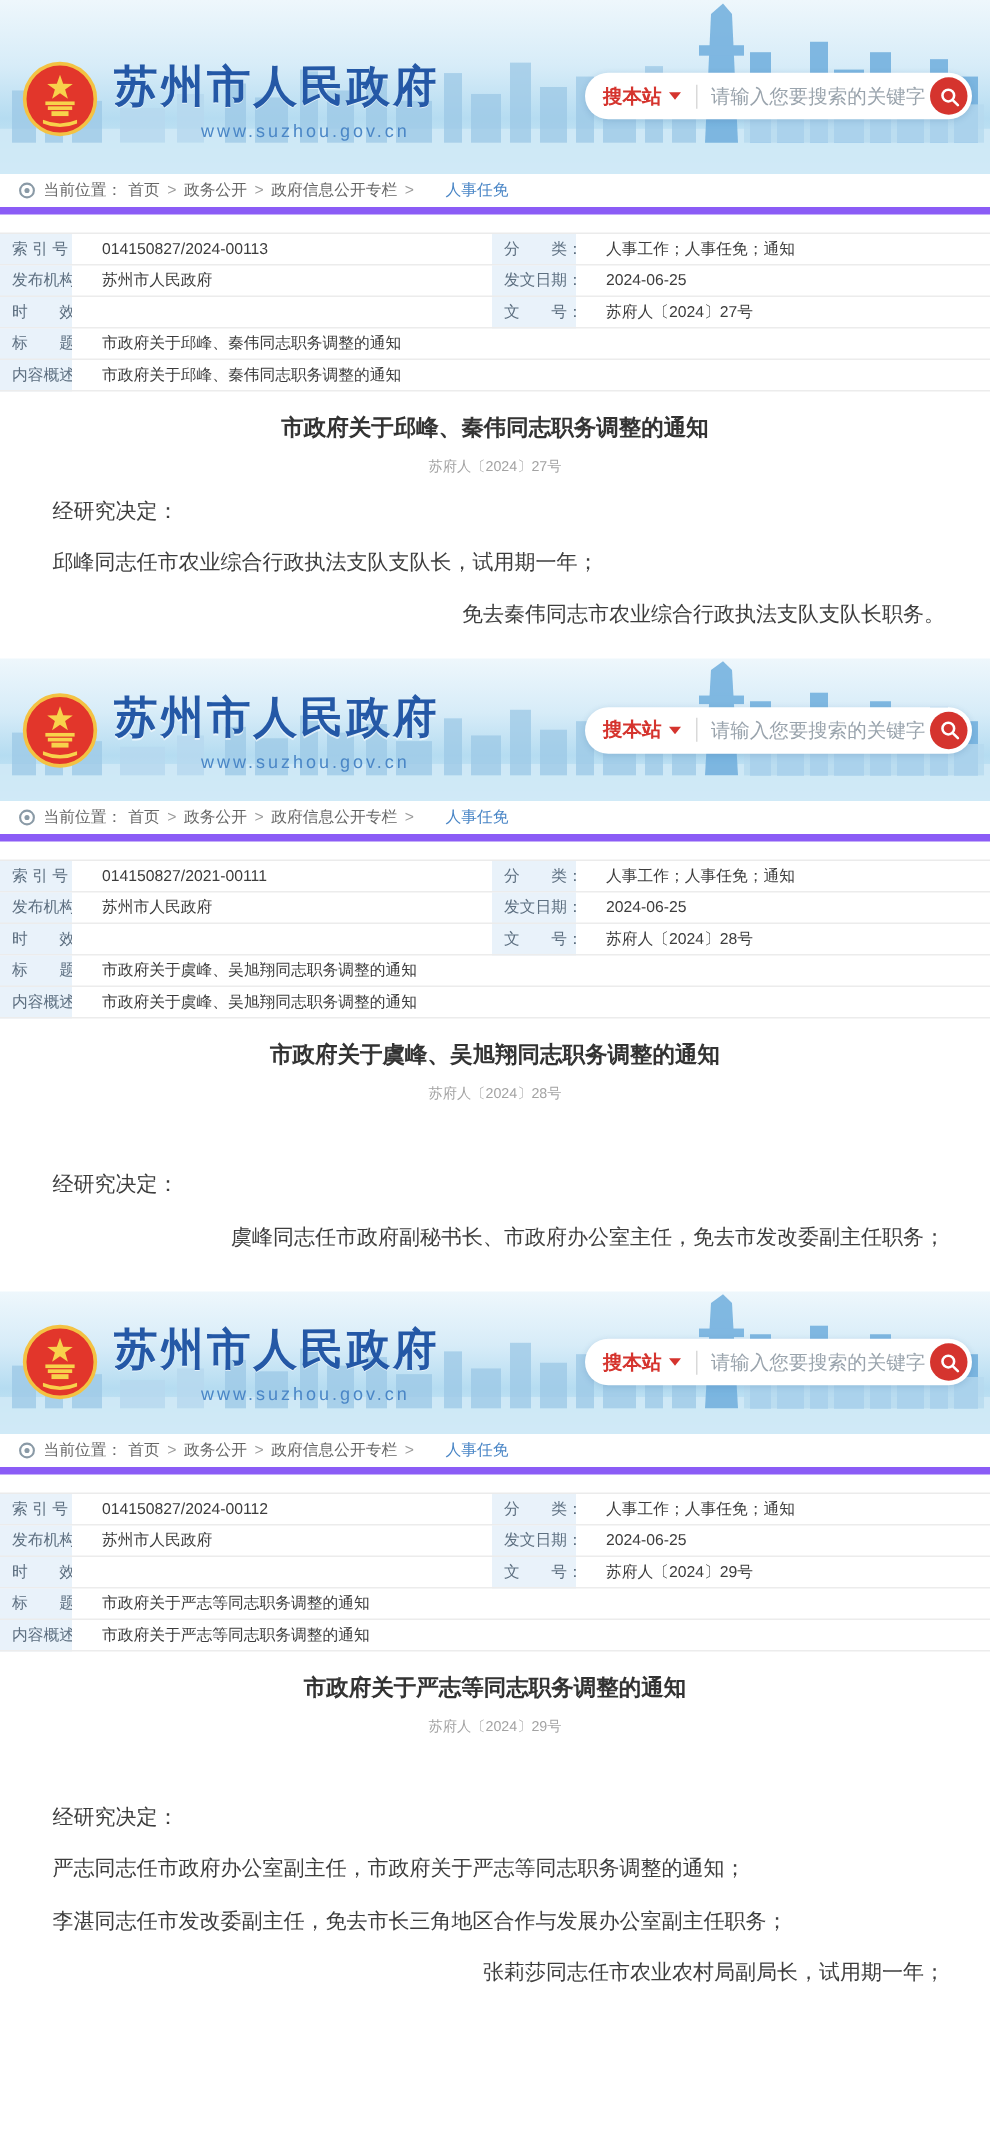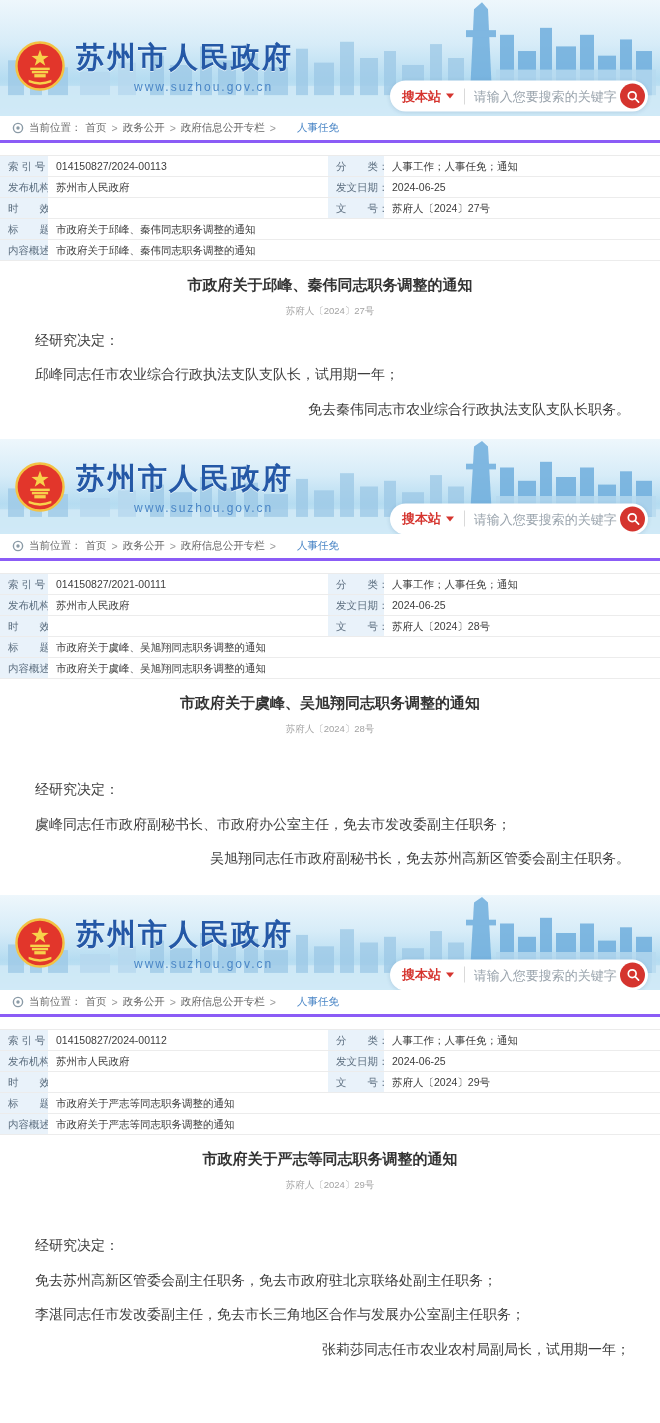--- a/index.html
+++ b/index.html
@@ -28,21 +28,21 @@
   .brand { margin-left:10px; }
   .site-title {
     font-size:29px; font-weight:bold; color:#2458a6; letter-spacing:2px;
     text-shadow:0 1px 0 rgba(255,255,255,.6);
   }
   .site-url { font-size:12px; color:#4a86c6; letter-spacing:2px; margin:2px 0 0 58px; }
   .search-pill {
     position:absolute; right:12px; top:50%; transform:translateY(-50%);
     width:258px; height:31px; background:#fff; border-radius:17px;
     display:flex; align-items:center; padding:0 3px 0 12px;
-    box-shadow:0 1px 4px rgba(40,90,140,.18); z-index:3;margin-top:32px;
+    box-shadow:0 1px 4px rgba(40,90,140,.18); z-index:3;
   }
   .site-header.tall .search-pill { top:calc(50% + 6px); }
   .search-scope { display:flex; align-items:center; cursor:pointer; flex:0 0 auto; }
   .search-scope-label { font-size:13px; color:#d5342e; font-weight:bold; }
   .caret {
     width:0; height:0; margin-left:5px;
     border-left:4px solid transparent; border-right:4px solid transparent;
     border-top:5px solid #d5342e;
   }
   .pill-divider { width:1px; height:16px; background:#d9d9d9; margin:0 9px 0 10px; }
@@ -53,40 +53,40 @@
   }
   .search-input::placeholder { color:#9aa4ad; }
   .search-btn {
     width:25px; height:25px; border-radius:50%; background:#d5342e; border:none;
     display:flex; align-items:center; justify-content:center; cursor:pointer; flex:0 0 auto;
   }
 
   
   .breadcrumb {
     display:flex; align-items:center; height:27px; padding:0 12px;
-    font-size:10.5px; color:#777; border-bottom:3px solid #8b5cf6;
+    font-size:10.5px; color:#777; border-bottom:5px solid #8b5cf6;
   }
   .pin-icon { display:inline-flex; margin-right:5px; }
   .crumb-label { color:#666; margin-right:4px; }
   .crumb-link { color:#666; text-decoration:none; cursor:pointer; }
   .crumb-sep { margin:0 5px; color:#999; }
   .crumb-link.active { color:#4a86c6;margin-left:16px; }
 
   
   .meta-table {
     margin-top:12px; border-top:1px solid #ebebeb;
     display:grid; grid-template-columns:48px 280px 56px 1fr;
     font-size:10.5px;
   }
   .meta-cell {
     height:21px; line-height:21px; border-bottom:1px solid #ececec;
     white-space:nowrap; overflow:hidden;
   }
   .meta-label { background:#e9f2fa; color:#5d6f80; padding-left:8px; }
-  .meta-value { color:#3c3c3c; padding-left:8px; }
+  .meta-value { color:#3c3c3c; padding-left:20px; }
   .span-rest { grid-column:2 / 5; }
 
   
   .doc-title {
     margin-top:15px; text-align:center; font-size:15px; font-weight:bold; color:#333;
   }
   .doc-number { margin-top:10px; text-align:center; font-size:9.5px; color:#a3a3a3; }
   .doc-body { padding:15px 30px 14px 35px; }
   .doc-body.spaced { padding-top:46px; }
   .doc-body p { font-size:14px; color:#3d3d3d; margin:0 0 19px 0; line-height:1.1; }
@@ -287,21 +287,20 @@
     <div class="meta-cell meta-value span-rest">市政府关于虞峰、吴旭翔同志职务调整的通知</div>
     <div class="meta-cell meta-label">内容概述：</div>
     <div class="meta-cell meta-value span-rest">市政府关于虞峰、吴旭翔同志职务调整的通知</div>
   </div>
 
   <h1 class="doc-title">市政府关于虞峰、吴旭翔同志职务调整的通知</h1>
   <div class="doc-number">苏府人〔2024〕28号</div>
   <div class="doc-body spaced">
     <p>经研究决定：</p>
     <p>虞峰同志任市政府副秘书长、市政府办公室主任，免去市发改委副主任职务；</p>
-    <p>吴旭翔同志任市政府副秘书长，免去苏州高新区管委会副主任职务。</p>
   </div>
 </div>
 
 <div class="section">
   <div class="site-header">
     <svg class="skyline" viewBox="0 0 660 100" preserveAspectRatio="none">
         <use href="#skyline-g"></use>
       </svg>
     <div class="header-inner">
       <svg class="emblem" viewBox="0 0 64 64">
@@ -357,17 +356,17 @@
     <div class="meta-cell meta-label">标　　题：</div>
     <div class="meta-cell meta-value span-rest">市政府关于严志等同志职务调整的通知</div>
     <div class="meta-cell meta-label">内容概述：</div>
     <div class="meta-cell meta-value span-rest">市政府关于严志等同志职务调整的通知</div>
   </div>
 
   <h1 class="doc-title">市政府关于严志等同志职务调整的通知</h1>
   <div class="doc-number">苏府人〔2024〕29号</div>
   <div class="doc-body spaced">
     <p>经研究决定：</p>
-    <p>免去苏州高新区管委会副主任职务，免去市政府驻北京联络处副主任职务；</p>
+    <p>严志同志任市政府办公室副主任，市政府关于严志等同志职务调整的通知；</p>
     <p>李湛同志任市发改委副主任，免去市长三角地区合作与发展办公室副主任职务；</p>
     <p>张莉莎同志任市农业农村局副局长，试用期一年；</p>
   </div>
 </div>
 
 </body></html>

